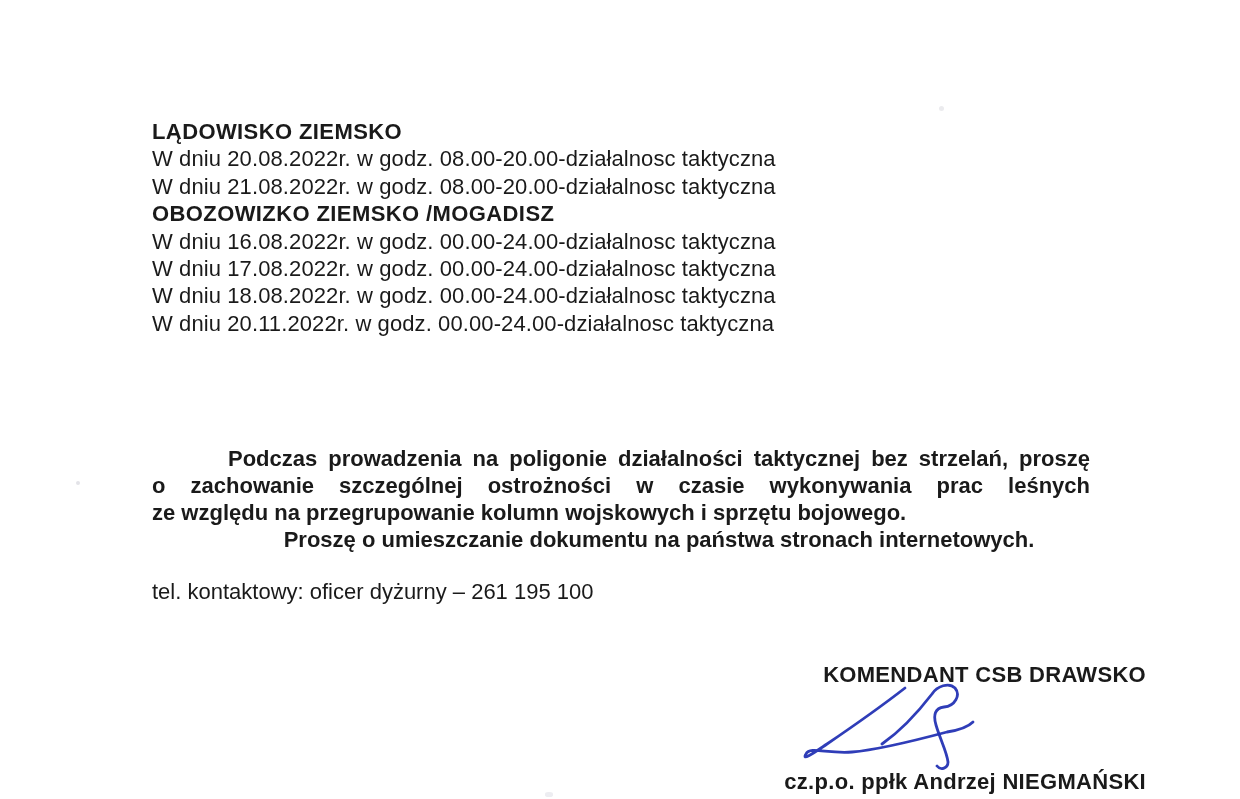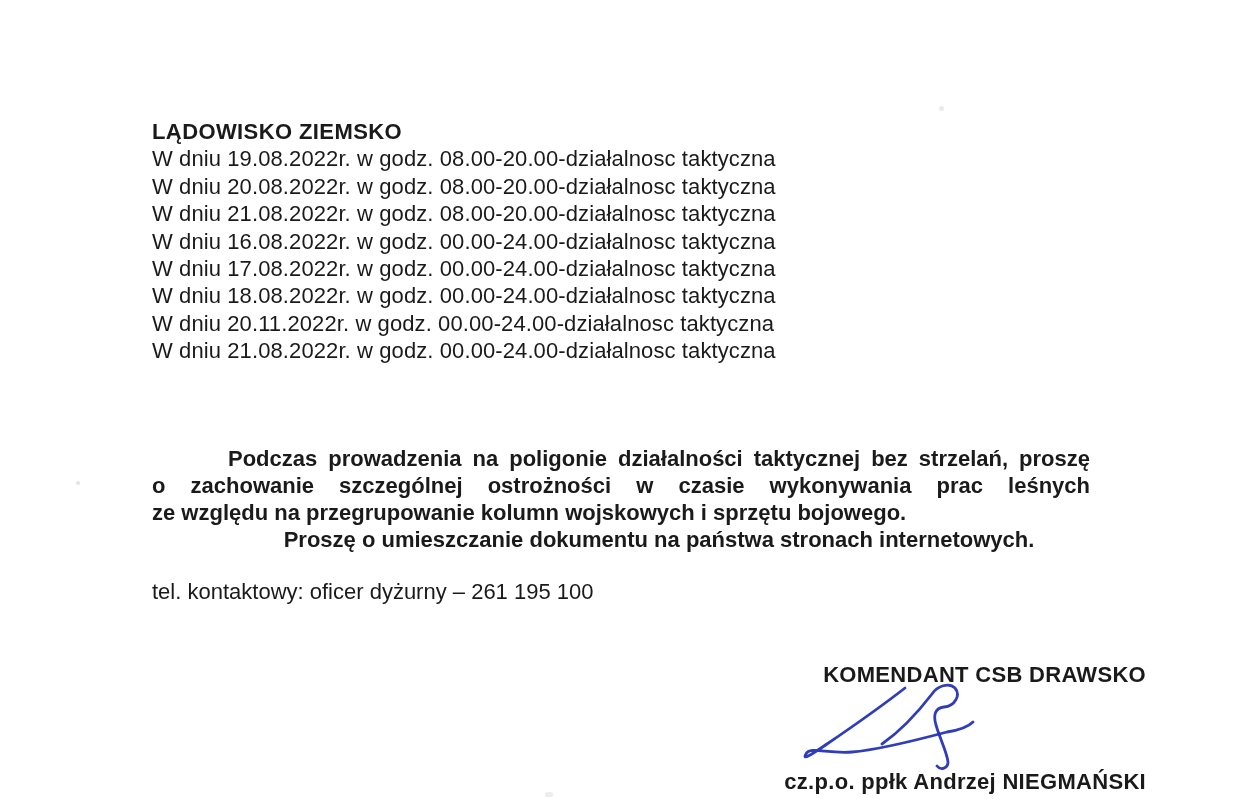--- a/index.html
+++ b/index.html
@@ -66,28 +66,27 @@
   .speck-b { left: 76px;  top: 481px; width: 4px; height: 4px; background: #e3e3e8; }
   .speck-c { left: 545px; top: 792px; width: 8px; height: 5px; background: #ededf1; border-radius: 40%; }
 </style>
 </head>
 <body>
 
 <div id="doc">
 
   <section class="schedule">
     <div class="heading">LĄDOWISKO ZIEMSKO</div>
-    <div class="line">W dniu 19.08.2022r. w godz. 08.00-20.00-działalnosc taktyczna</div>
     <div class="line">W dniu 20.08.2022r. w godz. 08.00-20.00-działalnosc taktyczna</div>
     <div class="line">W dniu 21.08.2022r. w godz. 08.00-20.00-działalnosc taktyczna</div>
+    <div class="heading">OBOZOWIZKO ZIEMSKO /MOGADISZ</div>
     <div class="line">W dniu 16.08.2022r. w godz. 00.00-24.00-działalnosc taktyczna</div>
     <div class="line">W dniu 17.08.2022r. w godz. 00.00-24.00-działalnosc taktyczna</div>
     <div class="line">W dniu 18.08.2022r. w godz. 00.00-24.00-działalnosc taktyczna</div>
     <div class="line">W dniu 20.11.2022r. w godz. 00.00-24.00-działalnosc taktyczna</div>
-    <div class="line">W dniu 21.08.2022r. w godz. 00.00-24.00-działalnosc taktyczna</div>
   </section>
 
   <section class="notice">
     <div class="jline indent">Podczas prowadzenia na poligonie działalności taktycznej bez strzelań, proszę</div>
     <div class="jline">o zachowanie szczególnej ostrożności w czasie wykonywania prac leśnych</div>
     <div>ze względu na przegrupowanie kolumn wojskowych i sprzętu bojowego.</div>
     <div class="indent">Proszę o umieszczanie dokumentu na państwa stronach internetowych.</div>
   </section>
 
   <div class="contact">tel. kontaktowy: oficer dyżurny – 261 195 100</div>

